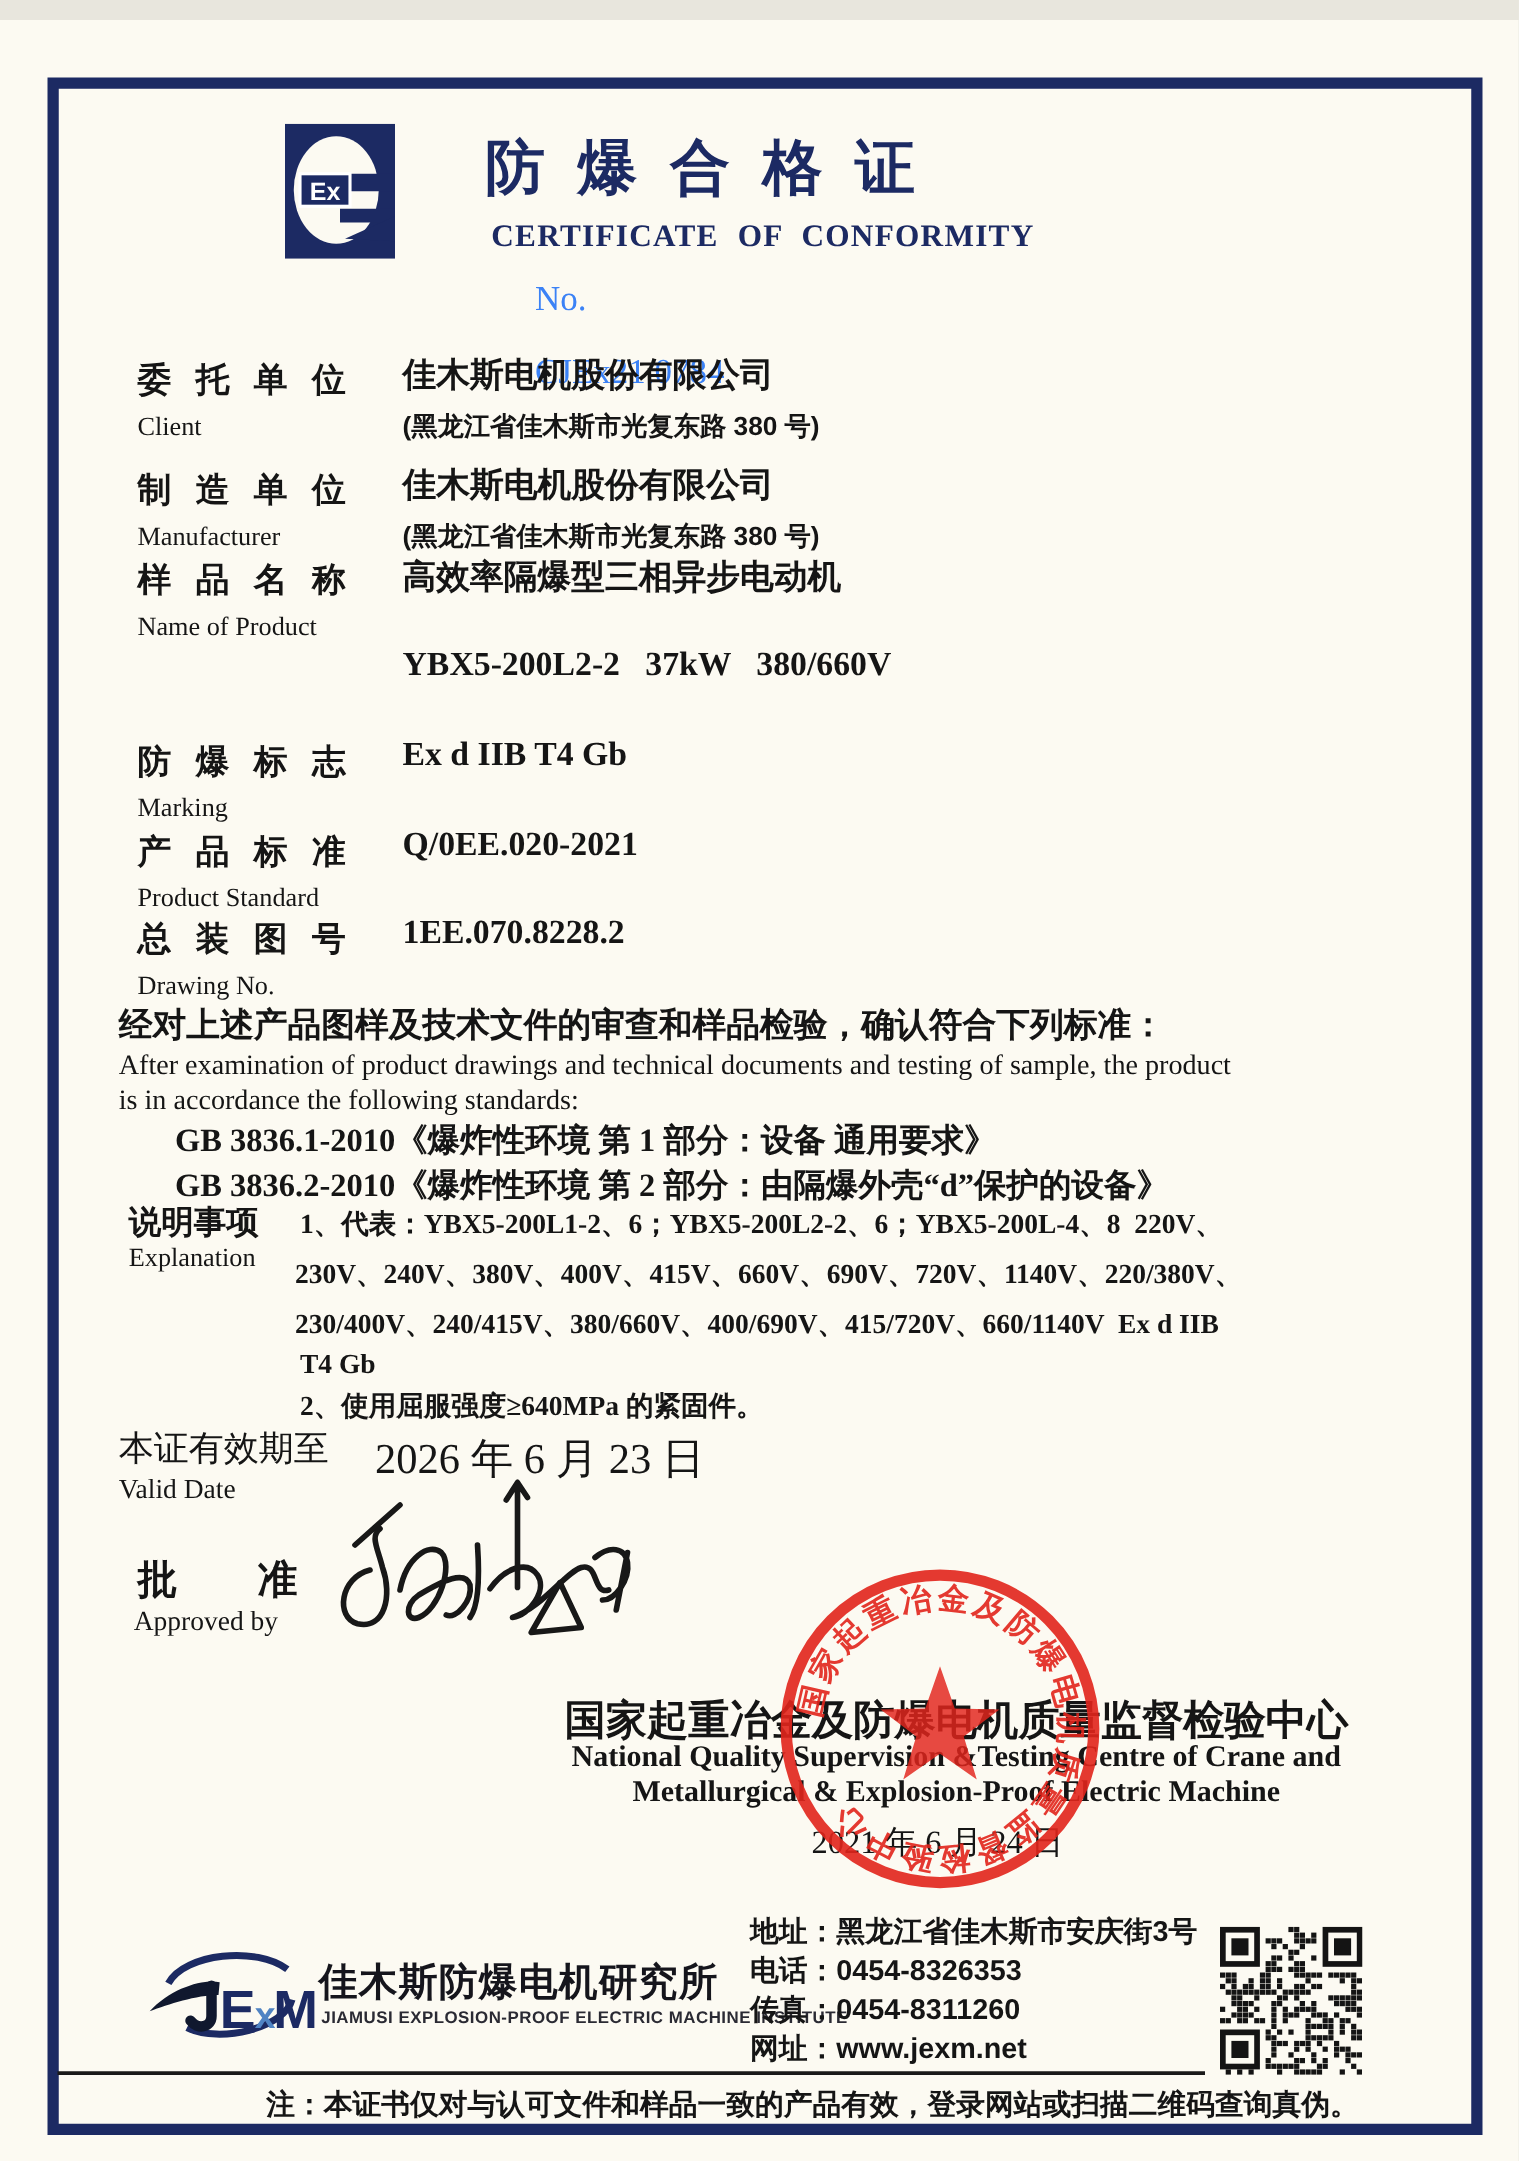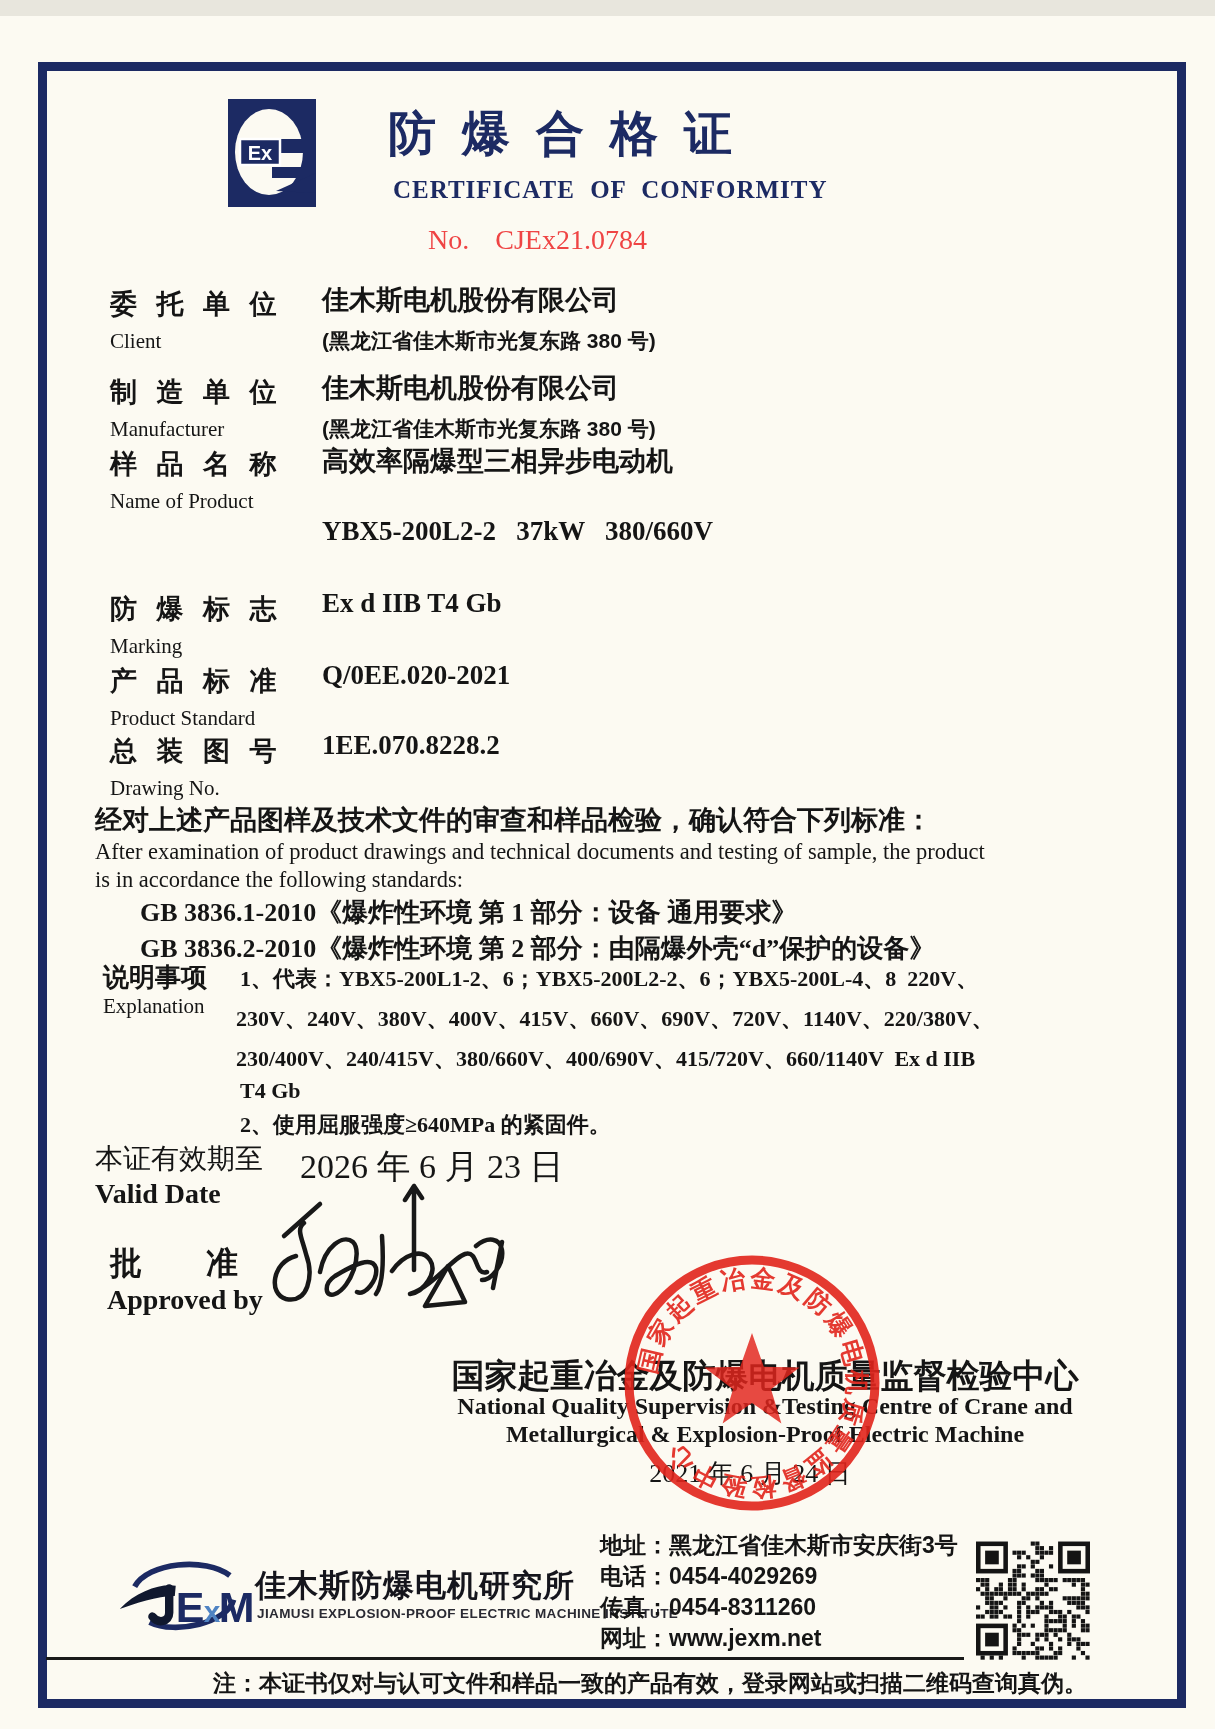--- a/index.html
+++ b/index.html
@@ -5,36 +5,36 @@
   html,body{margin:0;padding:0;background:#e8e6dd;}
   .page{position:relative;width:1215px;height:1729px;background:#fcfaf2;overflow:hidden;
         font-family:"Liberation Sans",sans-serif;color:#151515;margin:16px auto;}
   .abs{position:absolute;}
   .frame{position:absolute;left:38px;top:46px;width:1148px;height:1646px;
          border:9px solid #1c2a63;box-sizing:border-box;}
   
   .title-cn{font-size:48px;font-weight:900;letter-spacing:26px;color:#1c2a63;white-space:pre;}
   .title-en{font-size:25px;font-weight:700;letter-spacing:1px;word-spacing:8px;color:#1c2a63;
             font-family:"Liberation Serif",serif;white-space:pre;}
-  .cert-no{font-size:28px;font-family:"Liberation Serif",serif;color:#ef4444;display:flex;gap:26px;}
+  .cert-no{font-size:28px;font-family:"Liberation Serif",serif;color:#3b82f6;display:flex;gap:26px;flex-direction:column;}
   
   .f-label{font-size:27px;font-weight:700;letter-spacing:6px;white-space:pre;}
   .f-label-en{font-size:21px;font-family:"Liberation Serif",serif;margin-top:7px;}
   .f-val{font-size:27px;font-weight:700;white-space:pre;}
   .f-val-sub{font-size:21px;font-weight:600;margin-top:9px;white-space:pre;}
   .f-val-latin{font-size:27px;font-weight:700;font-family:"Liberation Serif",serif;white-space:pre;}
   
   .stmt-cn{font-size:27px;font-weight:700;white-space:pre;}
   .stmt-en{font-size:22.5px;font-family:"Liberation Serif",serif;white-space:pre;}
   .std{font-size:26px;font-weight:600;font-family:"Liberation Serif",serif;white-space:pre;}
   .x-line{font-size:22px;font-weight:600;font-family:"Liberation Serif",serif;white-space:pre;}
   .sec-label{font-size:26px;font-weight:700;}
   .sec-label-en{font-size:21px;font-family:"Liberation Serif",serif;}
   .valid-label{font-size:28px;font-weight:400;}
-  .valid-en{font-size:28px;font-weight:700;font-family:"Liberation Serif",serif;}
+  .valid-en{font-size:22px;font-weight:400;font-family:"Liberation Serif",serif;}
   .valid-val{font-size:34px;font-family:"Liberation Serif",serif;white-space:pre;}
   .appr-label{font-size:32px;font-weight:700;letter-spacing:64px;white-space:nowrap;}
   
   .issuer-cn{font-size:33px;font-weight:700;text-align:center;white-space:pre;}
   .issuer-en{font-size:24px;font-weight:700;font-family:"Liberation Serif",serif;text-align:center;white-space:pre;}
   .issuer-date{font-size:26px;font-family:"Liberation Serif",serif;text-align:center;white-space:pre;}
   
   .inst-cn{font-size:31px;font-weight:800;letter-spacing:1px;color:#15151c;white-space:pre;}
   .inst-en{font-size:13.5px;font-weight:700;letter-spacing:0.4px;color:#2a2a33;white-space:pre;}
   .contact-row{font-size:23px;font-weight:700;line-height:31px;white-space:pre;}
@@ -178,21 +178,21 @@
     <text x="64" y="70" font-size="46" font-weight="bold" fill="#1c2a63" font-family="Liberation Sans, sans-serif">E</text>
     <text x="94" y="70" font-size="32" font-weight="bold" fill="#4f83c3" font-family="Liberation Sans, sans-serif">x</text>
     <text x="110" y="70" font-size="46" font-weight="bold" fill="#1c2a63" font-family="Liberation Sans, sans-serif">M</text>
   </svg>
 
   <div class="abs inst-cn" style="left:255px;top:1549px">佳木斯防爆电机研究所</div>
   <div class="abs inst-en" style="left:257px;top:1590px">JIAMUSI EXPLOSION-PROOF ELECTRIC MACHINE INSTITUTE</div>
 
   <div class="abs" style="left:600px;top:1514px">
     <div class="contact-row"><span>地址：</span><span class="c-val">黑龙江省佳木斯市安庆街3号</span></div>
-    <div class="contact-row"><span>电话：</span><span class="c-val">0454-4029269</span></div>
+    <div class="contact-row"><span>电话：</span><span class="c-val">0454-8326353</span></div>
     <div class="contact-row"><span>传真：</span><span class="c-val">0454-8311260</span></div>
     <div class="contact-row"><span>网址：</span><span class="c-val">www.jexm.net</span></div>
   </div>
 
   <svg class="abs" style="left:976px;top:1525px" width="114" height="120" viewBox="0 0 115 120">
       <g fill="#141414">
         <rect x="55.2" y="0.0" width="4.2" height="4.2"></rect>
         <rect x="59.8" y="0.0" width="4.2" height="4.2"></rect>
         <rect x="59.8" y="4.6" width="4.2" height="4.2"></rect>
         <rect x="64.4" y="4.6" width="4.2" height="4.2"></rect>

